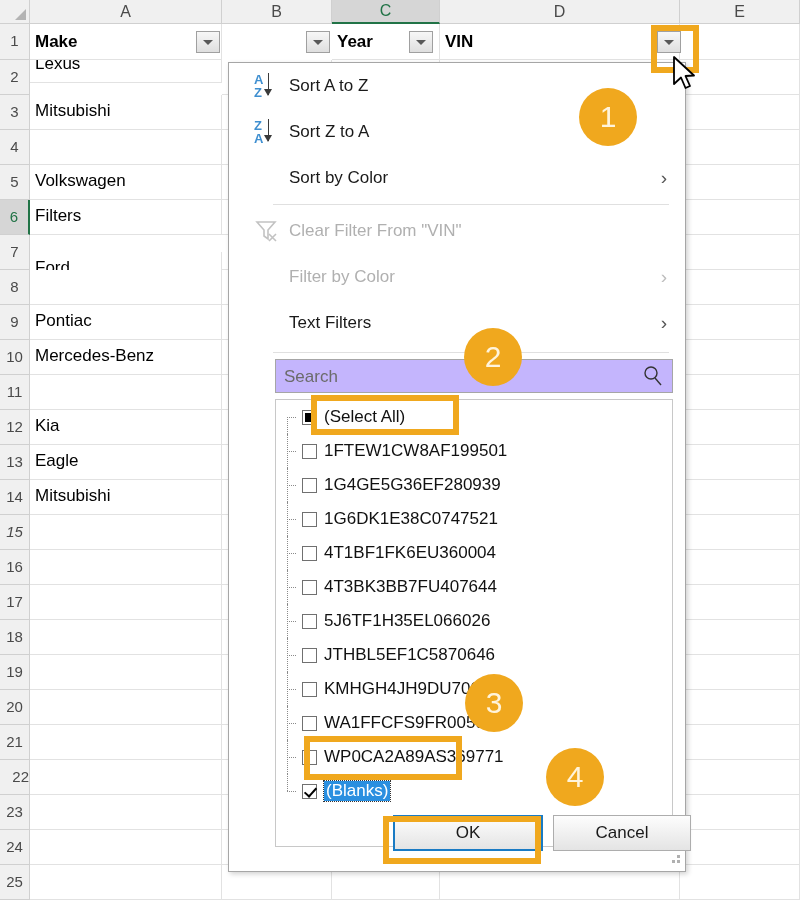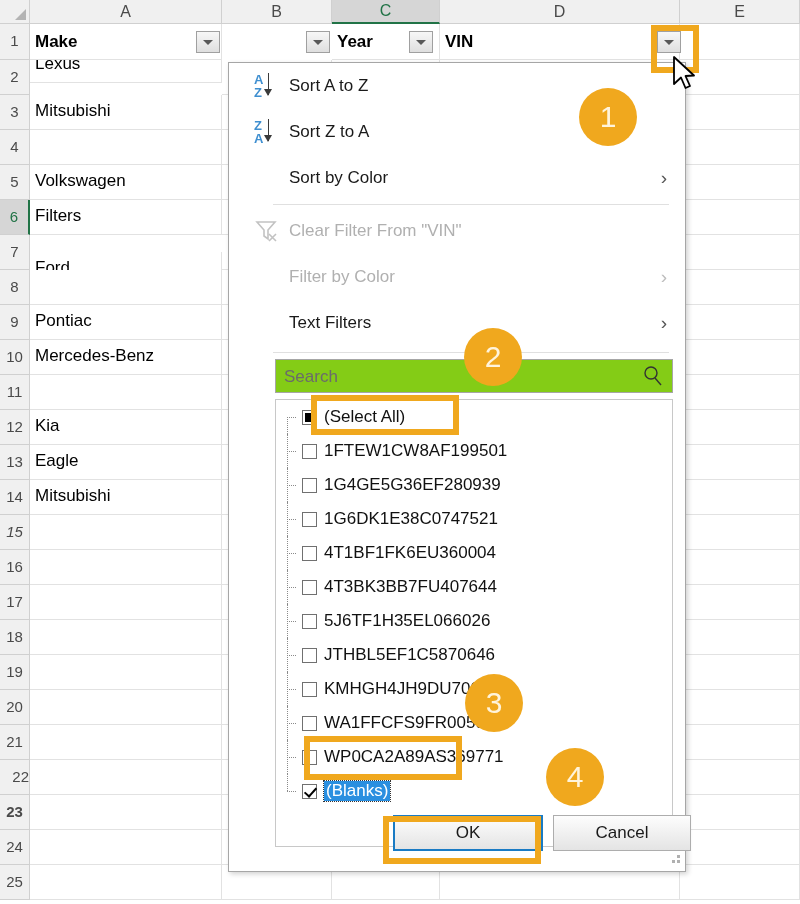--- a/index.html
+++ b/index.html
@@ -170,21 +170,21 @@
     background: #e0e0e0;
     margin: 3px 16px 3px 44px;
   }
 
   
   .search-wrap {
     position: absolute;
     left: 46px; top: 296px;
     width: 398px; height: 34px;
     border: 1px solid #a6a6a6;
-    background: #84cc16;
+    background: #c4b5fd;
     box-sizing: border-box;
     padding-left: 14px;
   }
   .search-input {
     position: absolute;
     left: 6px; top: 0;
     width: 340px; height: 32px;
     border: none;
     outline: none;
     font-size: 17px;
@@ -491,21 +491,21 @@
       <div class="cell" style="left: 222px; top: 725px; width: 110px; height: 35px; line-height: 32px;"></div>
       <div class="cell" style="left: 332px; top: 725px; width: 108px; height: 35px; line-height: 32px;"></div>
       <div class="cell" style="left: 440px; top: 725px; width: 240px; height: 35px; line-height: 32px;"></div>
       <div class="cell" style="left: 680px; top: 725px; width: 120px; height: 35px; line-height: 32px;"></div>
       <div class="row-head" style="top: 760px; height: 35px; line-height: 33px; text-align: right;">22</div>
       <div class="cell" style="left: 30px; top: 760px; width: 192px; height: 35px; line-height: 32px;"></div>
       <div class="cell" style="left: 222px; top: 760px; width: 110px; height: 35px; line-height: 32px;"></div>
       <div class="cell" style="left: 332px; top: 760px; width: 108px; height: 35px; line-height: 32px;"></div>
       <div class="cell" style="left: 440px; top: 760px; width: 240px; height: 35px; line-height: 32px;"></div>
       <div class="cell" style="left: 680px; top: 760px; width: 120px; height: 35px; line-height: 32px;"></div>
-      <div class="row-head" style="top: 795px; height: 35px; line-height: 33px; font-weight: bold;">23</div>
+      <div class="row-head" style="top: 795px; height: 35px; line-height: 33px;">23</div>
       <div class="cell" style="left: 30px; top: 795px; width: 192px; height: 35px; line-height: 32px;"></div>
       <div class="cell" style="left: 222px; top: 795px; width: 110px; height: 35px; line-height: 32px;"></div>
       <div class="cell" style="left: 332px; top: 795px; width: 108px; height: 35px; line-height: 32px;"></div>
       <div class="cell" style="left: 440px; top: 795px; width: 240px; height: 35px; line-height: 32px;"></div>
       <div class="cell" style="left: 680px; top: 795px; width: 120px; height: 35px; line-height: 32px;"></div>
       <div class="row-head" style="top: 830px; height: 35px; line-height: 33px;">24</div>
       <div class="cell" style="left: 30px; top: 830px; width: 192px; height: 35px; line-height: 32px;"></div>
       <div class="cell" style="left: 222px; top: 830px; width: 110px; height: 35px; line-height: 32px;"></div>
       <div class="cell" style="left: 332px; top: 830px; width: 108px; height: 35px; line-height: 32px;"></div>
       <div class="cell" style="left: 440px; top: 830px; width: 240px; height: 35px; line-height: 32px;"></div>

